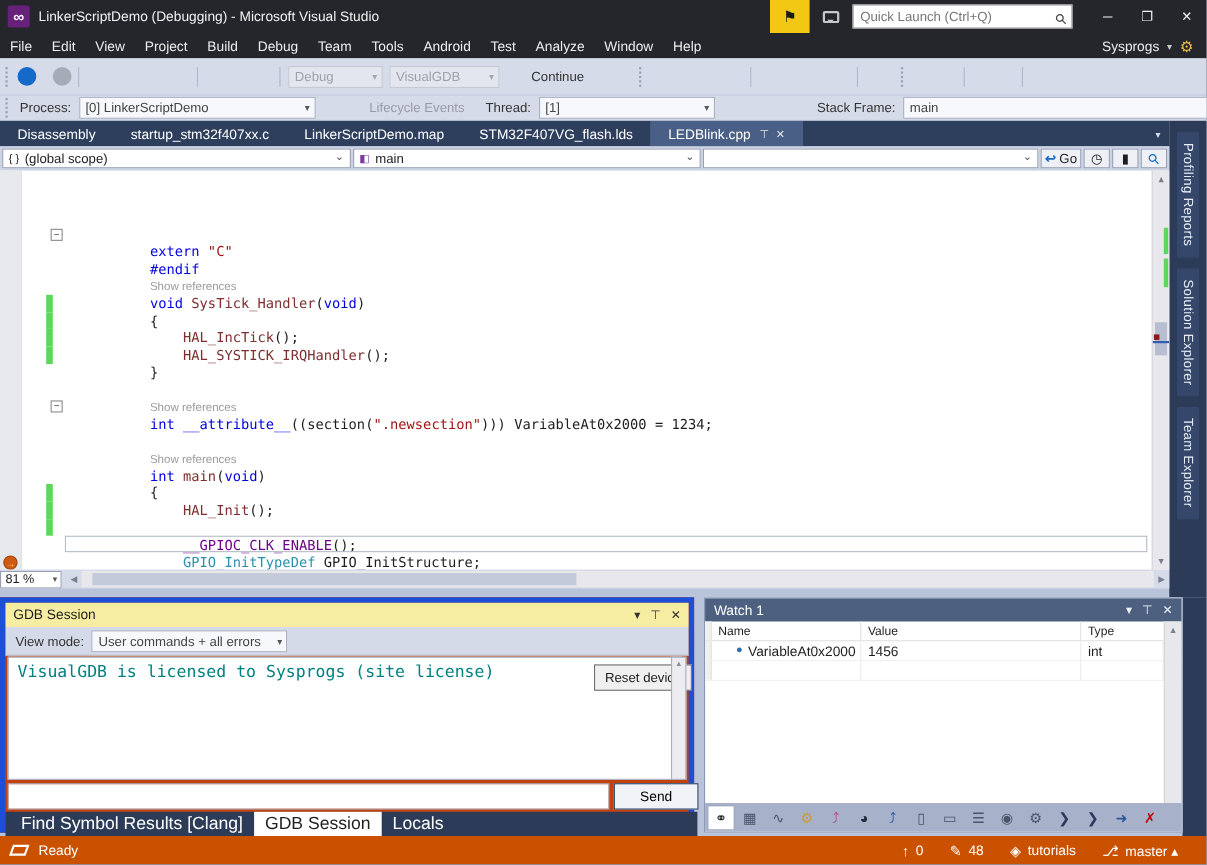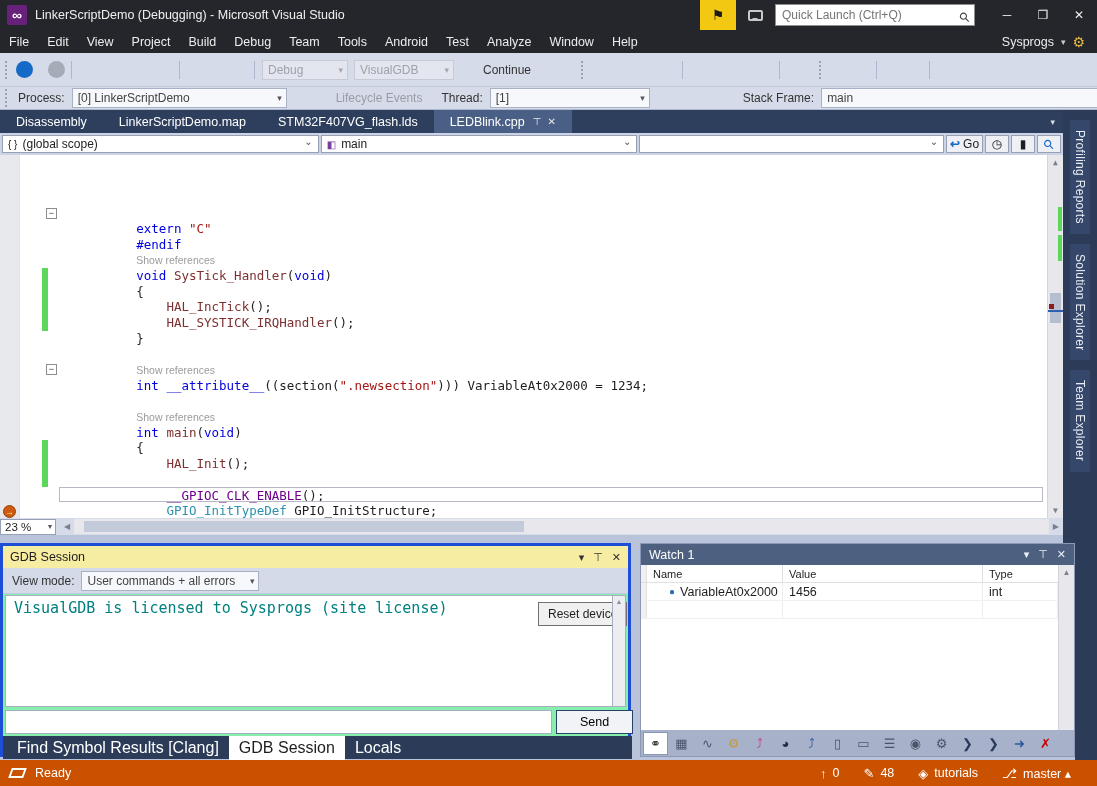--- a/index.html
+++ b/index.html
@@ -96,21 +96,21 @@
 
   
   .edbottom{position:absolute;left:0;top:518px;width:1063px;height:17px;background:#D6DBE9;display:flex;align-items:center}
   .zoom-combo{width:56px;height:16px;background:#fff;border:1px solid #98A0B5;font-size:11.5px;display:flex;align-items:center;padding:0 4px;position:relative;margin-right:4px}
   .zoom-combo::after{content:"▾";font-size:8px;position:absolute;right:3px;color:#555}
   .hs-arrow{font-size:8px;color:#7A8090;padding:0 4px}
   .hs-track{flex:1;height:15px;background:#E8E8EC;position:relative}
   .hs-thumb{position:absolute;left:10px;top:2px;width:440px;height:11px;background:#C3CAD9}
 
   
-  .gdb{position:absolute;left:0;top:543px;width:631px;height:214px;background:#86efac;border:3px solid #1d4ed8}
+  .gdb{position:absolute;left:0;top:543px;width:631px;height:214px;background:#c2410c;border:5px solid #1d4ed8}
   .gdb-title{height:22px;background:#F7EDA2;display:flex;align-items:center;padding:0 7px;font-size:12.5px;color:#1E1E1E}
   .gdb-title .pt-icons{margin-left:auto;display:flex;gap:9px;font-size:11px;color:#333}
   .gdb-toolbar{height:26px;background:#D4DAE8;display:flex;align-items:center;padding:0 5px;border-bottom:1px solid #C2C9DC}
   .gdb-output{position:absolute;left:2px;top:49px;width:613px;height:112px;background:#fff;border:1px solid #A6AEC2;font-family:"DejaVu Sans Mono",monospace;font-size:15px;color:#008080;padding:3px 8px;white-space:pre}
   .out-scroll{position:absolute;right:2px;top:49px;width:14px;height:112px;background:#EDEDF1;border:1px solid #A6AEC2;text-align:center;font-size:7px;color:#8A8FA0;padding-top:2px}
   .reset-btn{position:absolute;left:532px;top:6px;height:24px;padding:0 9px;background:#F0F0F0;border:1px solid #707070;font-family:"Liberation Sans",sans-serif;font-size:12px;color:#1E1E1E;display:flex;align-items:center}
   .gdb-input{position:absolute;left:2px;top:164px;width:547px;height:24px;background:#fff;border:1px solid #A6AEC2}
   .gdb-input input{width:100%;height:100%;border:none;outline:none;padding:0 6px;font-size:12.5px;font-family:"Liberation Sans",sans-serif}
   .send-btn{position:absolute;left:553px;top:164px;width:77px;height:24px;background:#F2F3F7;border:1px solid #26426B;display:flex;align-items:center;justify-content:center;font-size:12.5px}
   .gdb-tabs{position:absolute;left:0;top:190px;width:629px;height:23px;background:#2C3C58;display:flex;align-items:center;padding-left:4px;color:#fff}
@@ -261,20 +261,24 @@
   </div>
 
   <div class="tabstrip">
     <div data-repeat="doc_tabs.tabs">
 
         <div class="dtab">
           <span>Disassembly</span>
 
         </div>
 
+        <div class="dtab">
+          <span>startup_stm32f407xx.c</span>
+
+        </div>
 
         <div class="dtab">
           <span>LinkerScriptDemo.map</span>
 
         </div>
 
         <div class="dtab">
           <span>STM32F407VG_flash.lds</span>
 
         </div>
@@ -491,21 +495,21 @@
       <span class="arr down">▼</span>
       <span class="sc-green" style="top:52px;height:24px"></span>
       <span class="sc-green" style="top:80px;height:26px"></span>
       <span class="sc-thumb"></span>
       <span class="sc-red"></span>
       <span class="sc-blue"></span>
     </div>
   </div>
 
   <div class="edbottom">
-    <span class="zoom-combo">23 %</span>
+    <span class="zoom-combo">81 %</span>
     <span class="hs-arrow">◀</span>
     <span class="hs-track">
         <span class="hs-thumb"></span>
       </span>
     <span class="hs-arrow">▶</span>
   </div>
 
   <div class="gdb">
     <div class="gdb-title">
       <span>GDB Session</span>

